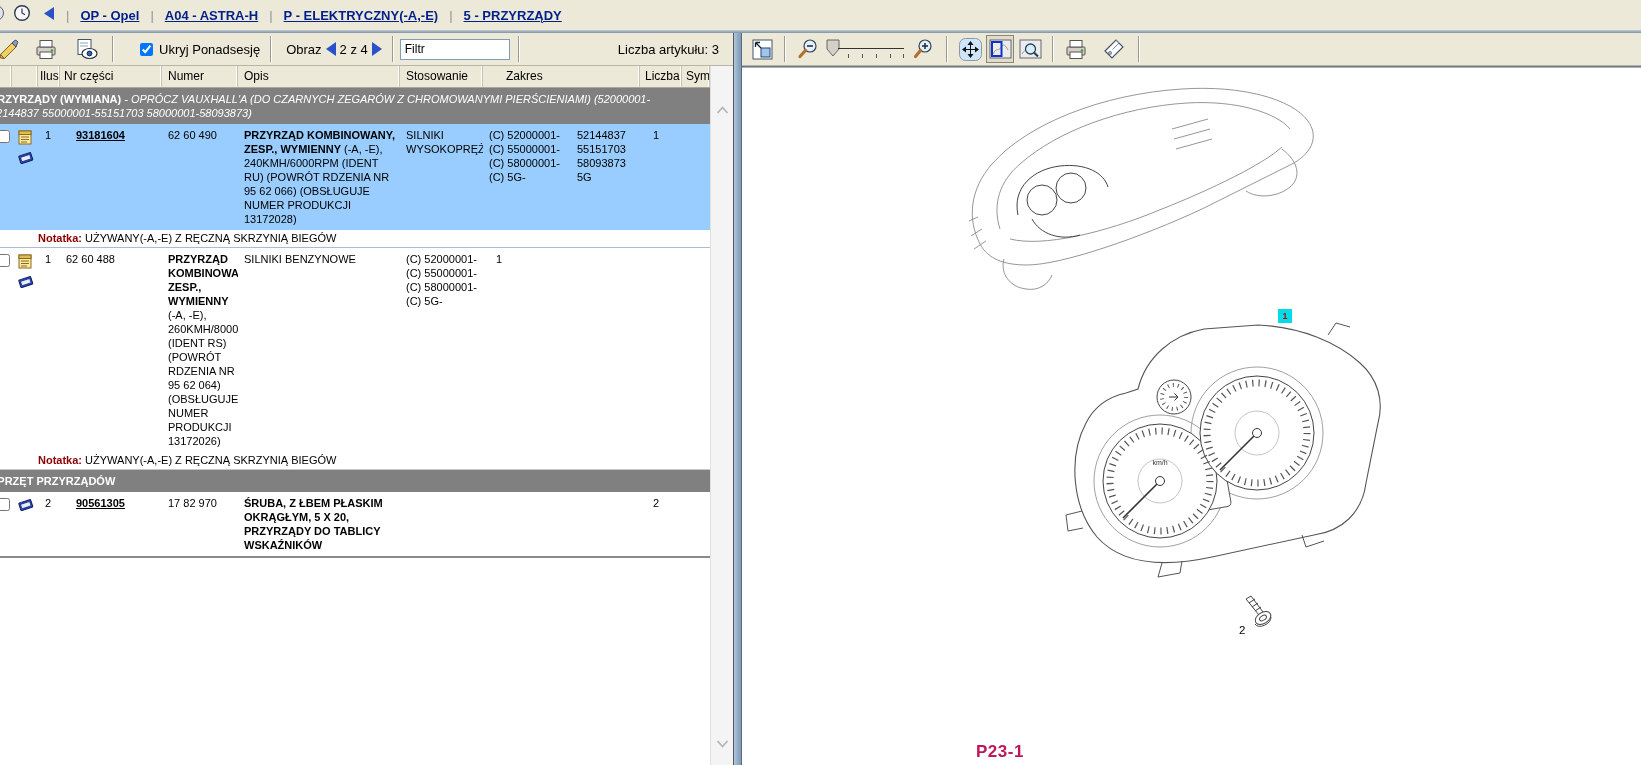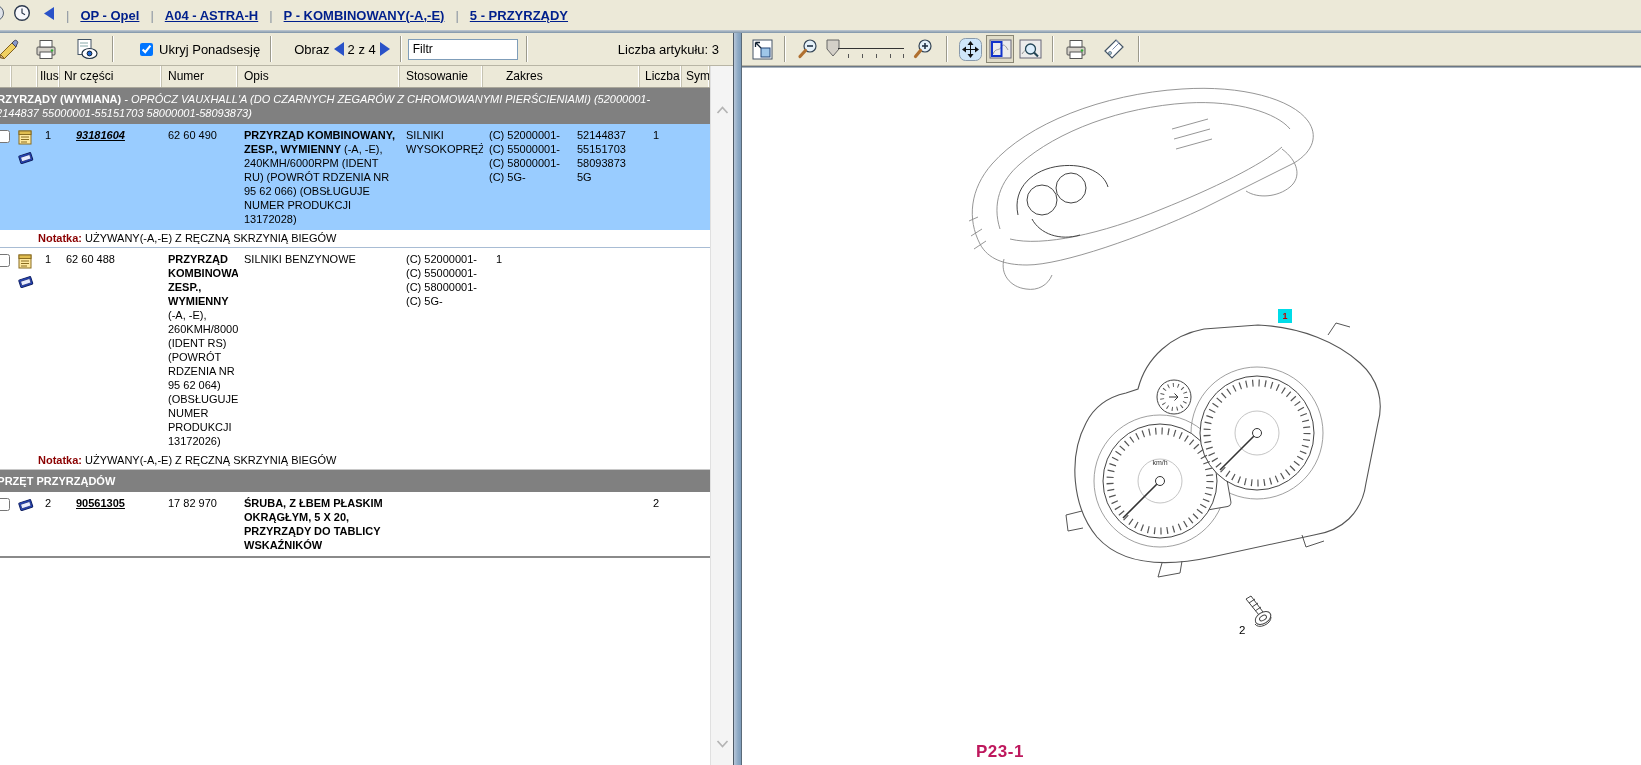--- a/index.html
+++ b/index.html
@@ -99,21 +99,21 @@
   <span style="margin-left:4px;">
     <svg width="12" height="15">
         <path d="M11,1 L1,7.5 L11,14 Z" fill="#2a52c8"></path>
       </svg>
   </span>
   <span class="crumb-sep">|</span>
   <a class="crumb">OP - Opel</a>
   <span class="crumb-sep">|</span>
   <a class="crumb">A04 - ASTRA-H</a>
   <span class="crumb-sep">|</span>
-  <a class="crumb">P - KOMBINOWANY(-A,-E)</a>
+  <a class="crumb">P - ELEKTRYCZNY(-A,-E)</a>
   <span class="crumb-sep">|</span>
   <a class="crumb">5 - PRZYRZĄDY</a>
 </div>
 <div class="top-divider"></div>
 
 <div class="main">
 
   <div class="left-panel">
 
     <div class="toolbar">
@@ -140,21 +140,21 @@
             <ellipse cx="15.5" cy="15.5" rx="7.5" ry="5" fill="#fdfdff" stroke="#234" stroke-width="1.2"></ellipse>
             <circle cx="15.5" cy="15.5" r="2.4" fill="#2266cc" stroke="#123"></circle>
           </svg>
       </span>
       <span class="tsep" style="margin-left:12px;"></span>
       <label class="chk-lbl" style="margin-left:20px;">
         <input type="checkbox" checked="" style="">
         <span>Ukryj Ponadsesję</span>
       </label>
       <span class="tsep" style="margin-left:10px;"></span>
-      <span style="margin-left:16px;">Obraz</span>
+      <span style="margin-left:8px;">Obraz</span>
       <span class="nav-tri left"></span>
       <span>2 z 4</span>
       <span class="nav-tri right"></span>
       <span class="tsep"></span>
       <input class="filter-input" value="Filtr" style="">
       <span class="tsep" style="margin-left:8px;"></span>
       <span class="lt-count">Liczba artykułu: 3</span>
     </div>
 
     <div class="table-area">
@@ -190,21 +190,21 @@
                 <line x1="3" y1="13" x2="9" y2="13" stroke="#8a6d20"></line>
               </svg></span>
           <span><svg width="16" height="15">
                 <g transform="rotate(-18 8 8)">
                   <rect x="1.5" y="4" width="12.5" height="8" rx="1" fill="#2747c8" stroke="#102060"></rect>
                   <rect x="3" y="5.8" width="9.5" height="4.5" fill="#e8ecff" stroke="#102060" stroke-width="0.6"></rect>
                 </g>
               </svg></span>
         </div>
         <div class="c-il">1</div>
-        <div class="c-pn" style="padding-left:16px;font-style:italic;"><a class="part-link">93181604</a></div>
+        <div class="c-pn" style="padding-left:16px;"><a class="part-link">93181604</a></div>
         <div class="c-nr" style="padding-left:6px;">62 60 490</div>
         <div class="c-op" style="padding-left:6px;"><span class="op-b">PRZYRZĄD KOMBINOWANY, ZESP., WYMIENNY</span><span> (-A, -E), 240KMH/6000RPM (IDENT RU) (POWRÓT RDZENIA NR 95 62 066) (OBSŁUGUJE NUMER PRODUKCJI 13172028)</span></div>
         <div class="c-st" style="padding-left:6px; white-space:normal; word-break:keep-all;">SILNIKI WYSOKOPRĘŻNE</div>
         <div class="c-zk" style="padding-left:6px;">
           <div class="zk">
             <span>(C) 52000001-</span>
               <span>52144837</span>
             <span>(C) 55000001-</span>
               <span>55151703</span>
             <span>(C) 58000001-</span>

